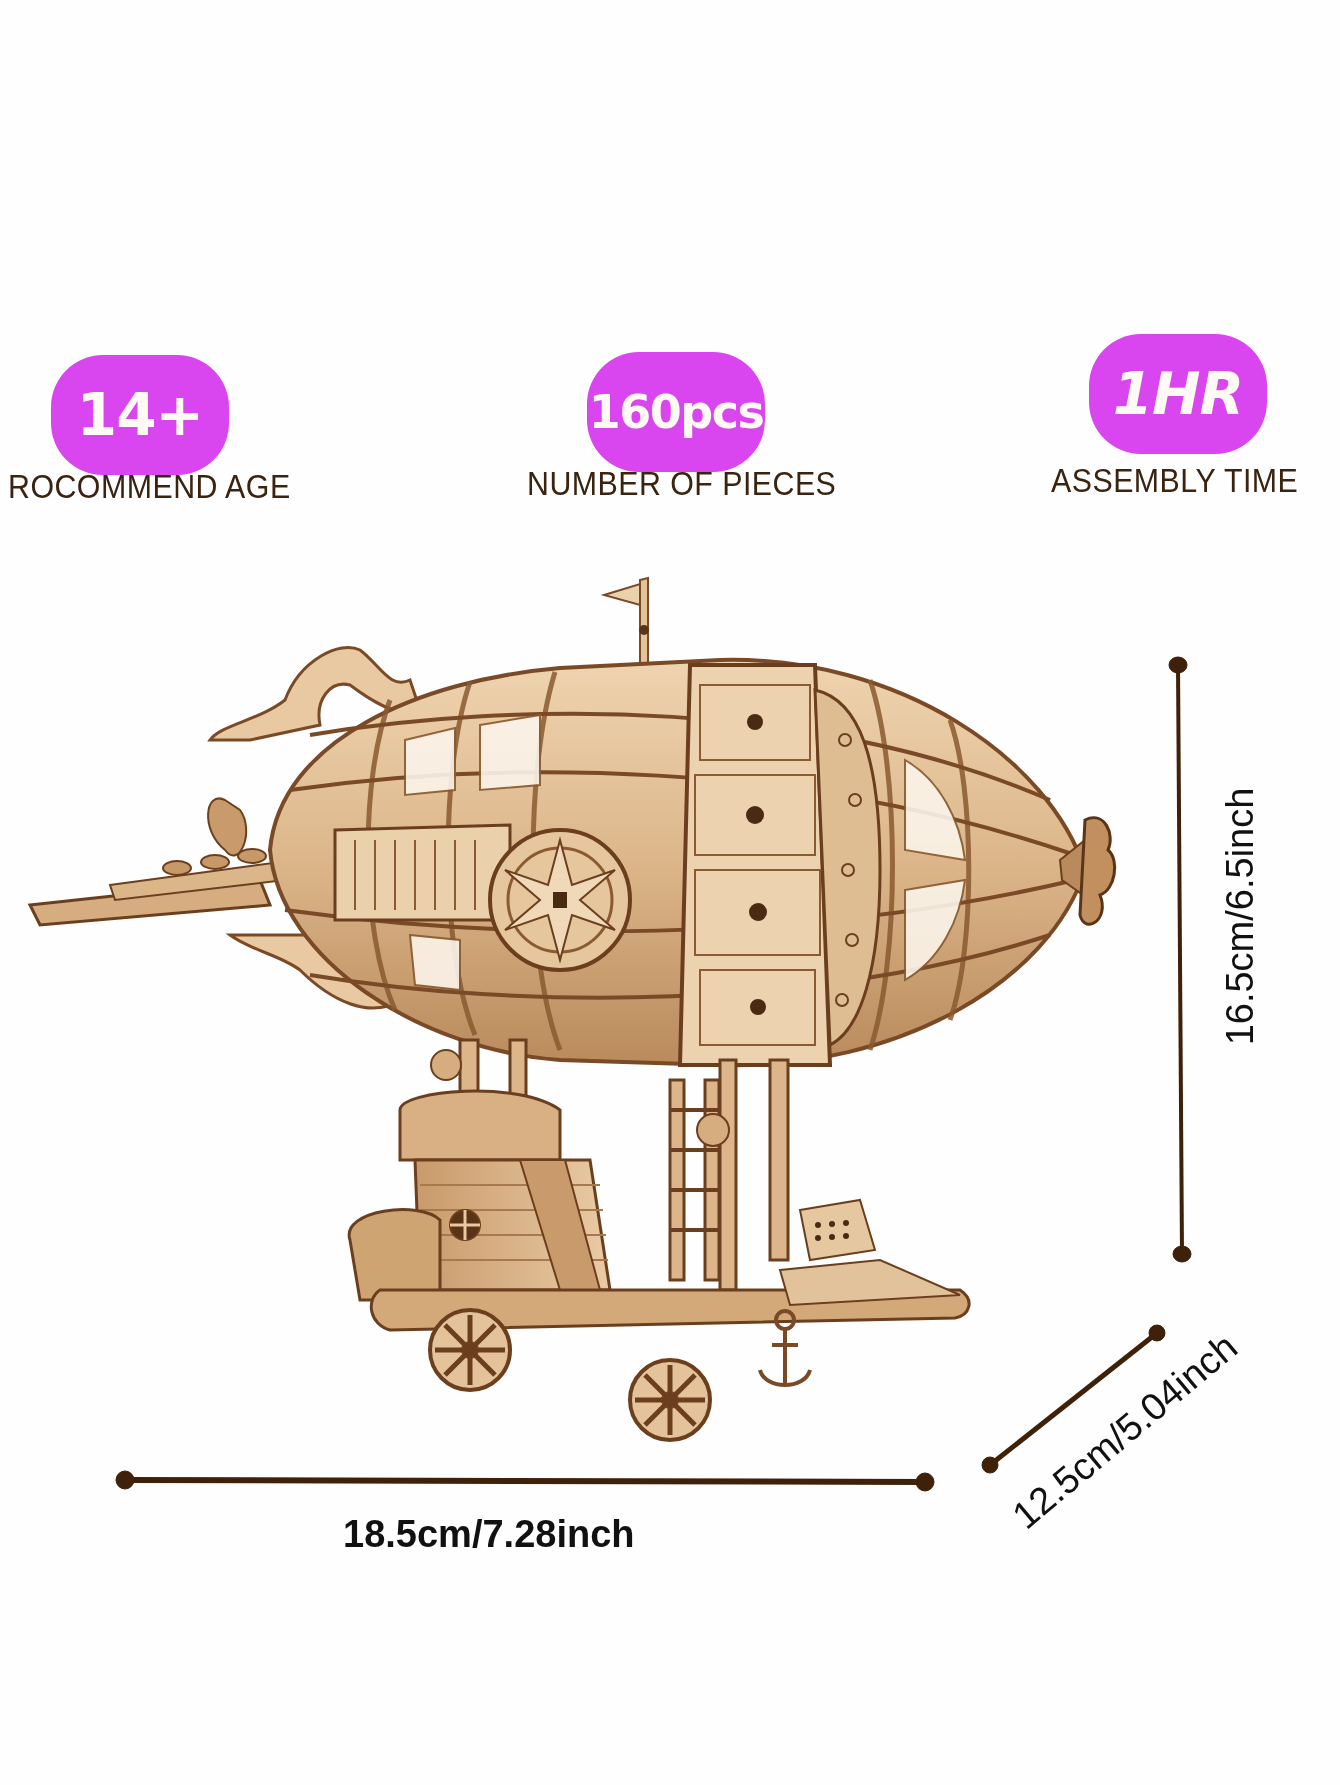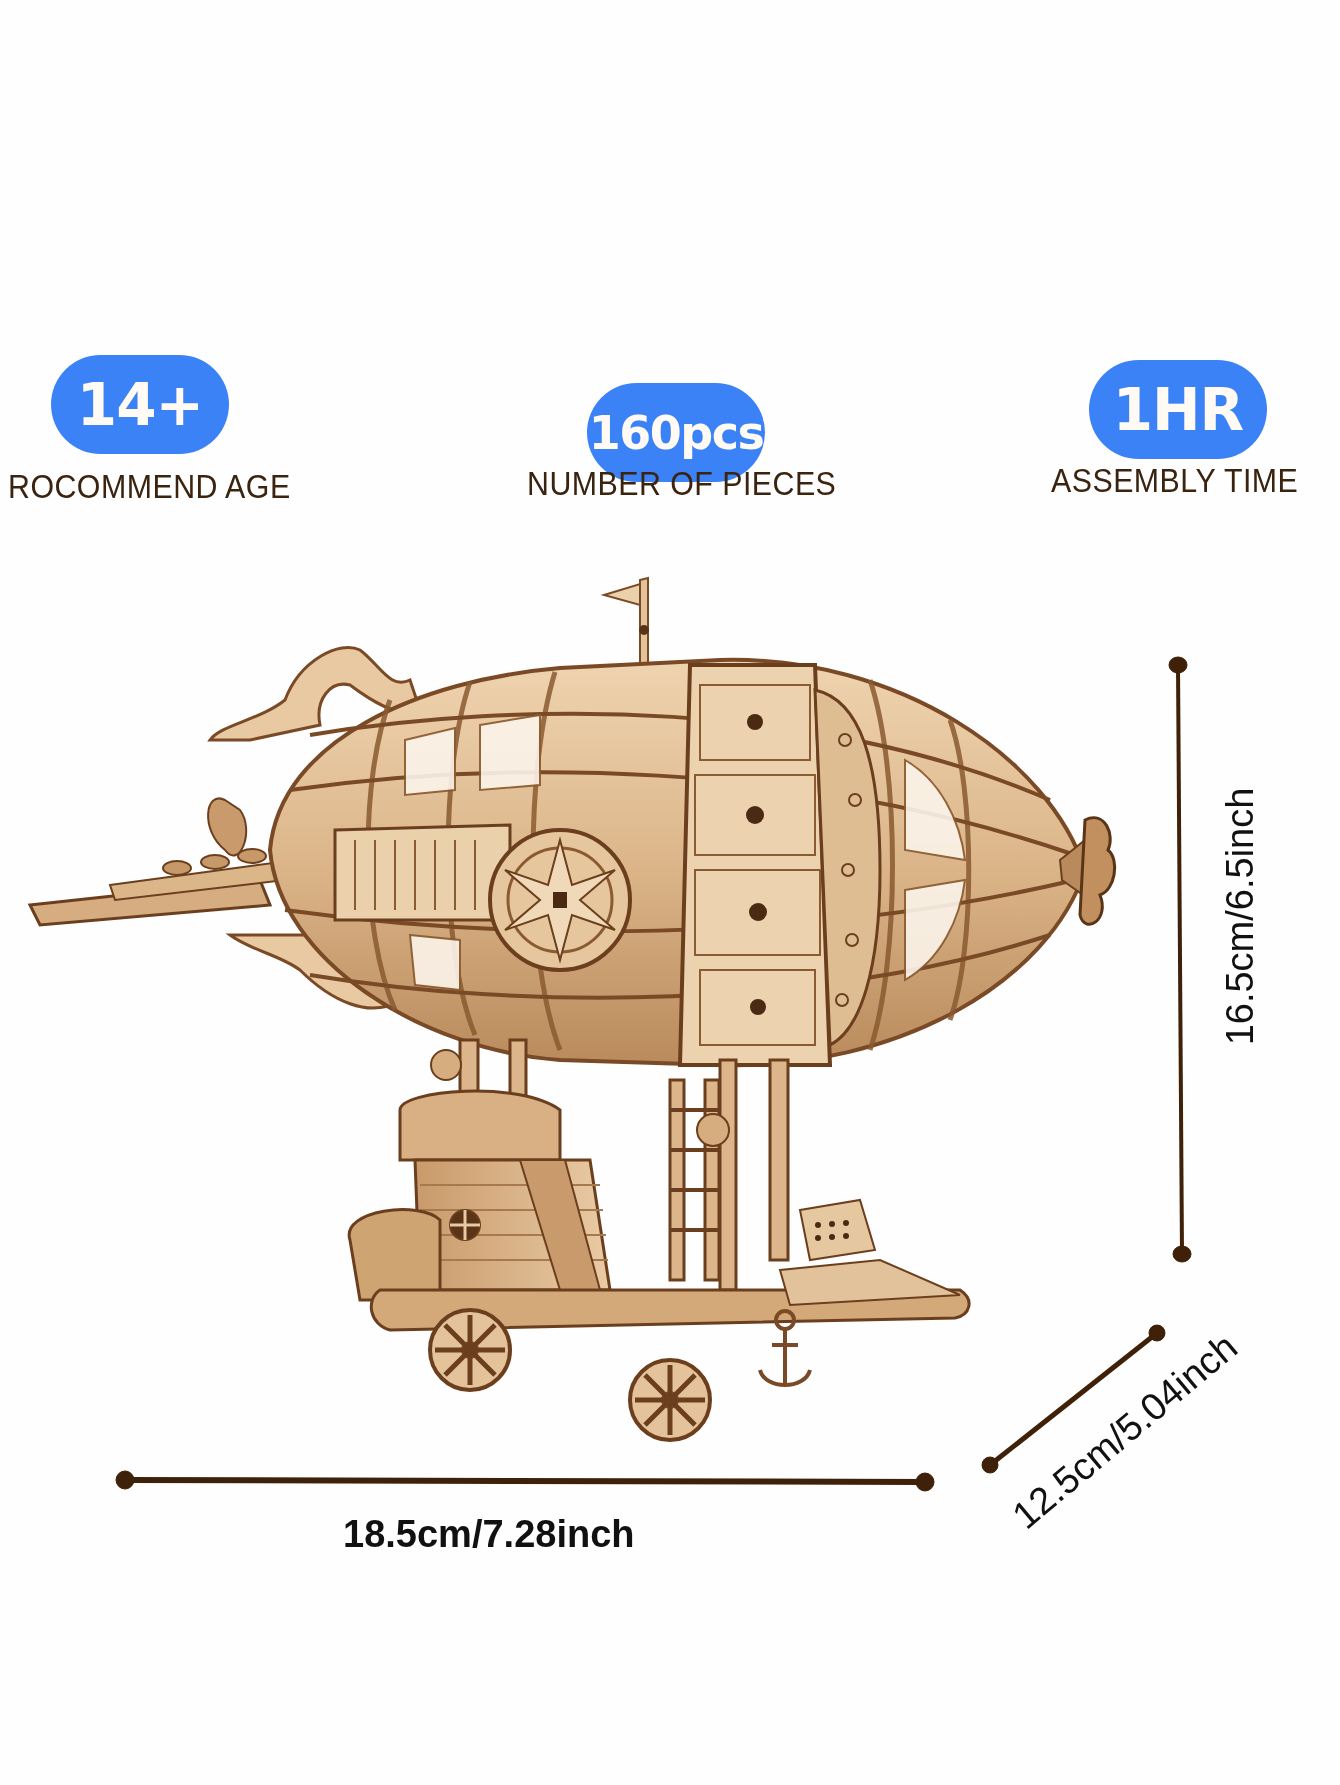--- a/index.html
+++ b/index.html
@@ -2,27 +2,27 @@
 <html><head>
   <meta charset="utf-8">
   <style>
     html, body { margin: 0; padding: 0; }
     body {
       width: 1340px; height: 1785px; position: relative; overflow: hidden;
       background: #fefefe;
       font-family: "Liberation Sans", "DejaVu Sans", sans-serif;
     }
     .badge {
-      position: absolute; height: 99px; width: 178px; border-radius: 52px;
-      background: #3b82f6; color: #fffaf3;
+      position: absolute; height: 120px; width: 178px; border-radius: 52px;
+      background: #d946ef; color: #fffaf3;
       display: flex; align-items: center; justify-content: center;
       font-family: "DejaVu Sans", sans-serif; font-weight: bold; font-size: 58px;
       letter-spacing: -1px;
     }
-    .badge.pcs { font-size: 46px; letter-spacing: -1.5px; margin-top: 31px; }
+    .badge.pcs { font-size: 46px; letter-spacing: -1.5px; }
     .spec-label {
       position: absolute; color: #3a2410; font-size: 33px;
       font-family: "Liberation Sans", sans-serif; letter-spacing: 0.5px;
       white-space: nowrap; transform: scaleX(0.92); transform-origin: left center;
     }
     .dim-label {
       position: absolute; color: #111; font-size: 38px; white-space: nowrap;
       font-family: "Liberation Sans", sans-serif;
     }
     #illustration { position: absolute; left: 0; top: 560px; width: 1150px; height: 900px; }
@@ -30,21 +30,21 @@
   </style>
 </head>
 <body>
 
 <div class="badge" style="left:51px; top:355px;">14+</div>
 <div class="spec-label" style="left:8px; top:468px;">ROCOMMEND AGE</div>
 
 <div class="badge pcs" style="left:587px; top:352px;">160pcs</div>
 <div class="spec-label" style="left:527px; top:465px;">NUMBER OF PIECES</div>
 
-<div class="badge" style="left:1089px; top:360px;">1HR</div>
+<div class="badge" style="left:1089px; top:334px;font-style:italic;">1HR</div>
 <div class="spec-label" style="left:1051px; top:462px;">ASSEMBLY TIME</div>
 
 <svg id="illustration" viewBox="0 560 1150 900" xmlns="http://www.w3.org/2000/svg">
   <defs>
     <linearGradient id="wood" x1="0" y1="0" x2="0" y2="1">
       <stop offset="0" stop-color="#efd4b0"></stop>
       <stop offset="0.5" stop-color="#dcb68a"></stop>
       <stop offset="1" stop-color="#b98a5c"></stop>
     </linearGradient>
     <linearGradient id="woodSide" x1="0" y1="0" x2="1" y2="0">

